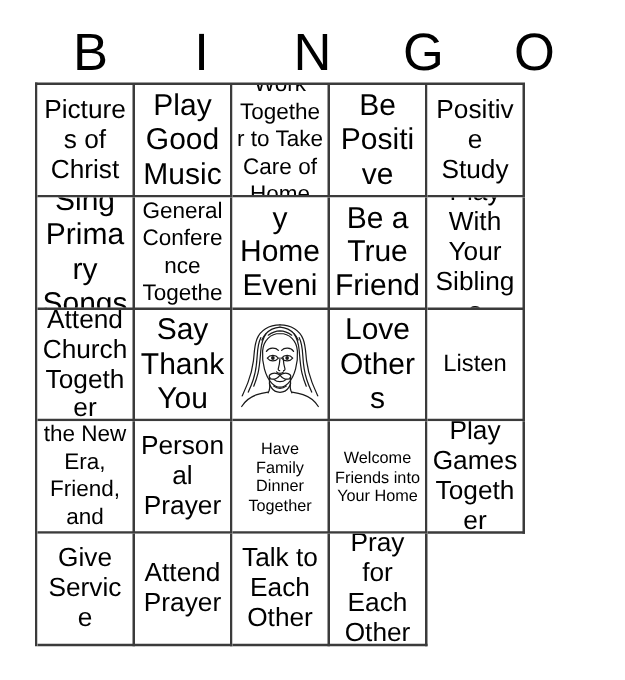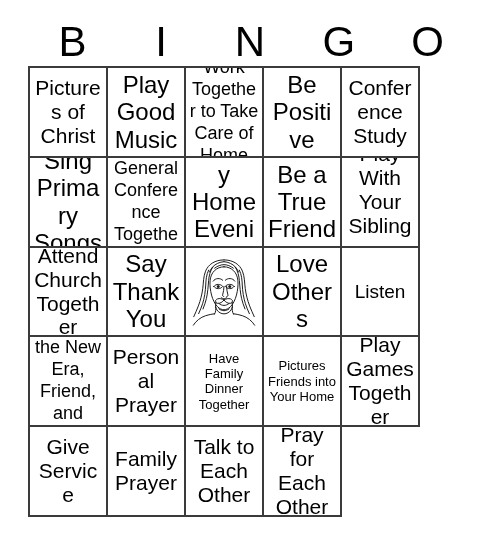--- a/index.html
+++ b/index.html
@@ -113,21 +113,21 @@
       <div class="cell sz-lg">
         <span class="cell-text">Play Good Music</span>
       </div>
       <div class="cell sz-xs">
         <span class="cell-text">Work Together to Take Care of Home</span>
       </div>
       <div class="cell sz-lg">
         <span class="cell-text">Be Positive</span>
       </div>
       <div class="cell sz-md">
-        <span class="cell-text">Conference Study</span>
+        <span class="cell-text">Positive Study</span>
       </div>
       <div class="cell sz-lg">
         <span class="cell-text">Sing Primary Songs</span>
       </div>
       <div class="cell sz-xs">
         <span class="cell-text">Watch General Conference Together</span>
       </div>
       <div class="cell sz-lg">
         <span class="cell-text">Family Home Evening</span>
       </div>
@@ -186,30 +186,30 @@
       <div class="cell sz-xs">
         <span class="cell-text">Read the New Era, Friend, and Ensign</span>
       </div>
       <div class="cell sz-md">
         <span class="cell-text">Personal Prayer</span>
       </div>
       <div class="cell sz-sm">
         <span class="cell-text">Have Family Dinner Together</span>
       </div>
       <div class="cell sz-sm">
-        <span class="cell-text">Pictures Friends into Your Home</span>
+        <span class="cell-text">Welcome Friends into Your Home</span>
       </div>
       <div class="cell sz-md">
         <span class="cell-text">Play Games Together</span>
       </div>
       <div class="cell sz-md">
         <span class="cell-text">Give Service</span>
       </div>
       <div class="cell sz-md">
-        <span class="cell-text">Family Prayer</span>
+        <span class="cell-text">Attend Prayer</span>
       </div>
       <div class="cell sz-md">
         <span class="cell-text">Talk to Each Other</span>
       </div>
       <div class="cell sz-md">
         <span class="cell-text">Pray for Each Other</span>
       </div>
     </div>
 
 </div>

